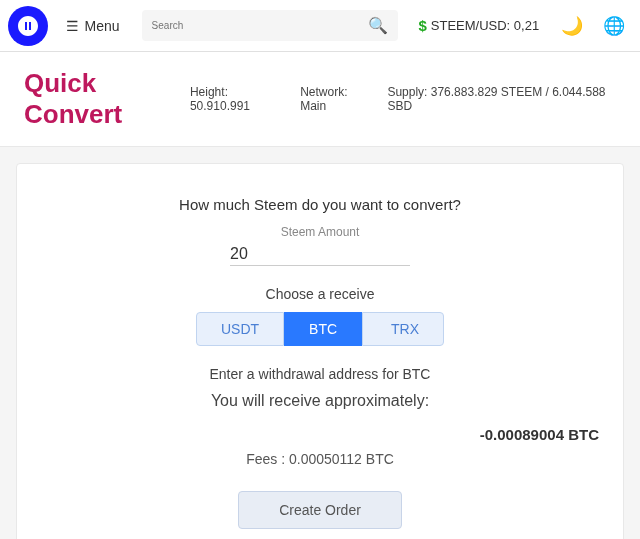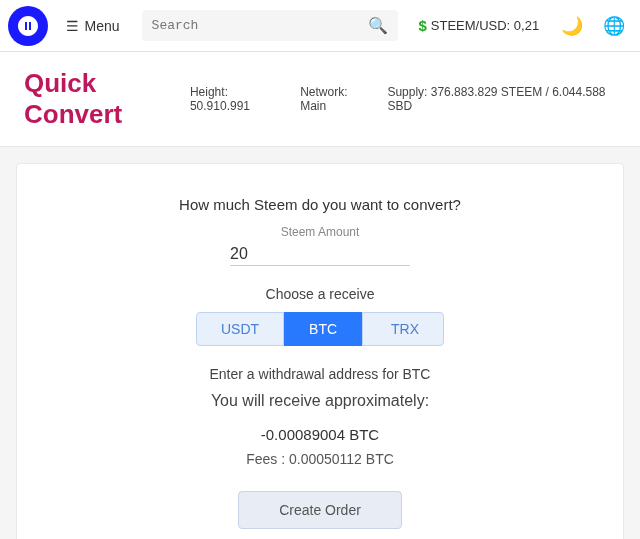--- a/index.html
+++ b/index.html
@@ -51,24 +51,23 @@
       background: #f5f5f5;
       border-radius: 4px;
       padding: 6px 10px;
       margin: 0 8px;
       gap: 8px;
     }
     .search-input {
       border: none;
       background: none;
       outline: none;
-      font-size: 13px;
+      font-size: 10px;
       color: #555;
       width: 100%;
-      font-family: Liberation Mono, monospace;
     }
     .header-right {
       display: flex;
       align-items: center;
       gap: 8px;
     }
     .price-badge {
       display: flex;
       align-items: center;
       gap: 4px;
@@ -217,23 +216,24 @@
       text-align: center;
       margin-bottom: 8px;
     }
     .receive-label {
       font-size: 16px;
       color: #444;
       margin-bottom: 16px;
     }
     .receive-amount {
       font-size: 15px;
-      font-weight: 400;
+      font-weight: 700;
       color: #333;
       margin-bottom: 8px;
+      text-align: right;
     }
     .fees-text {
       font-size: 14px;
       color: #555;
       text-align: center;
       margin-bottom: 24px;
     }
 
     .create-order-btn {
       display: block;

